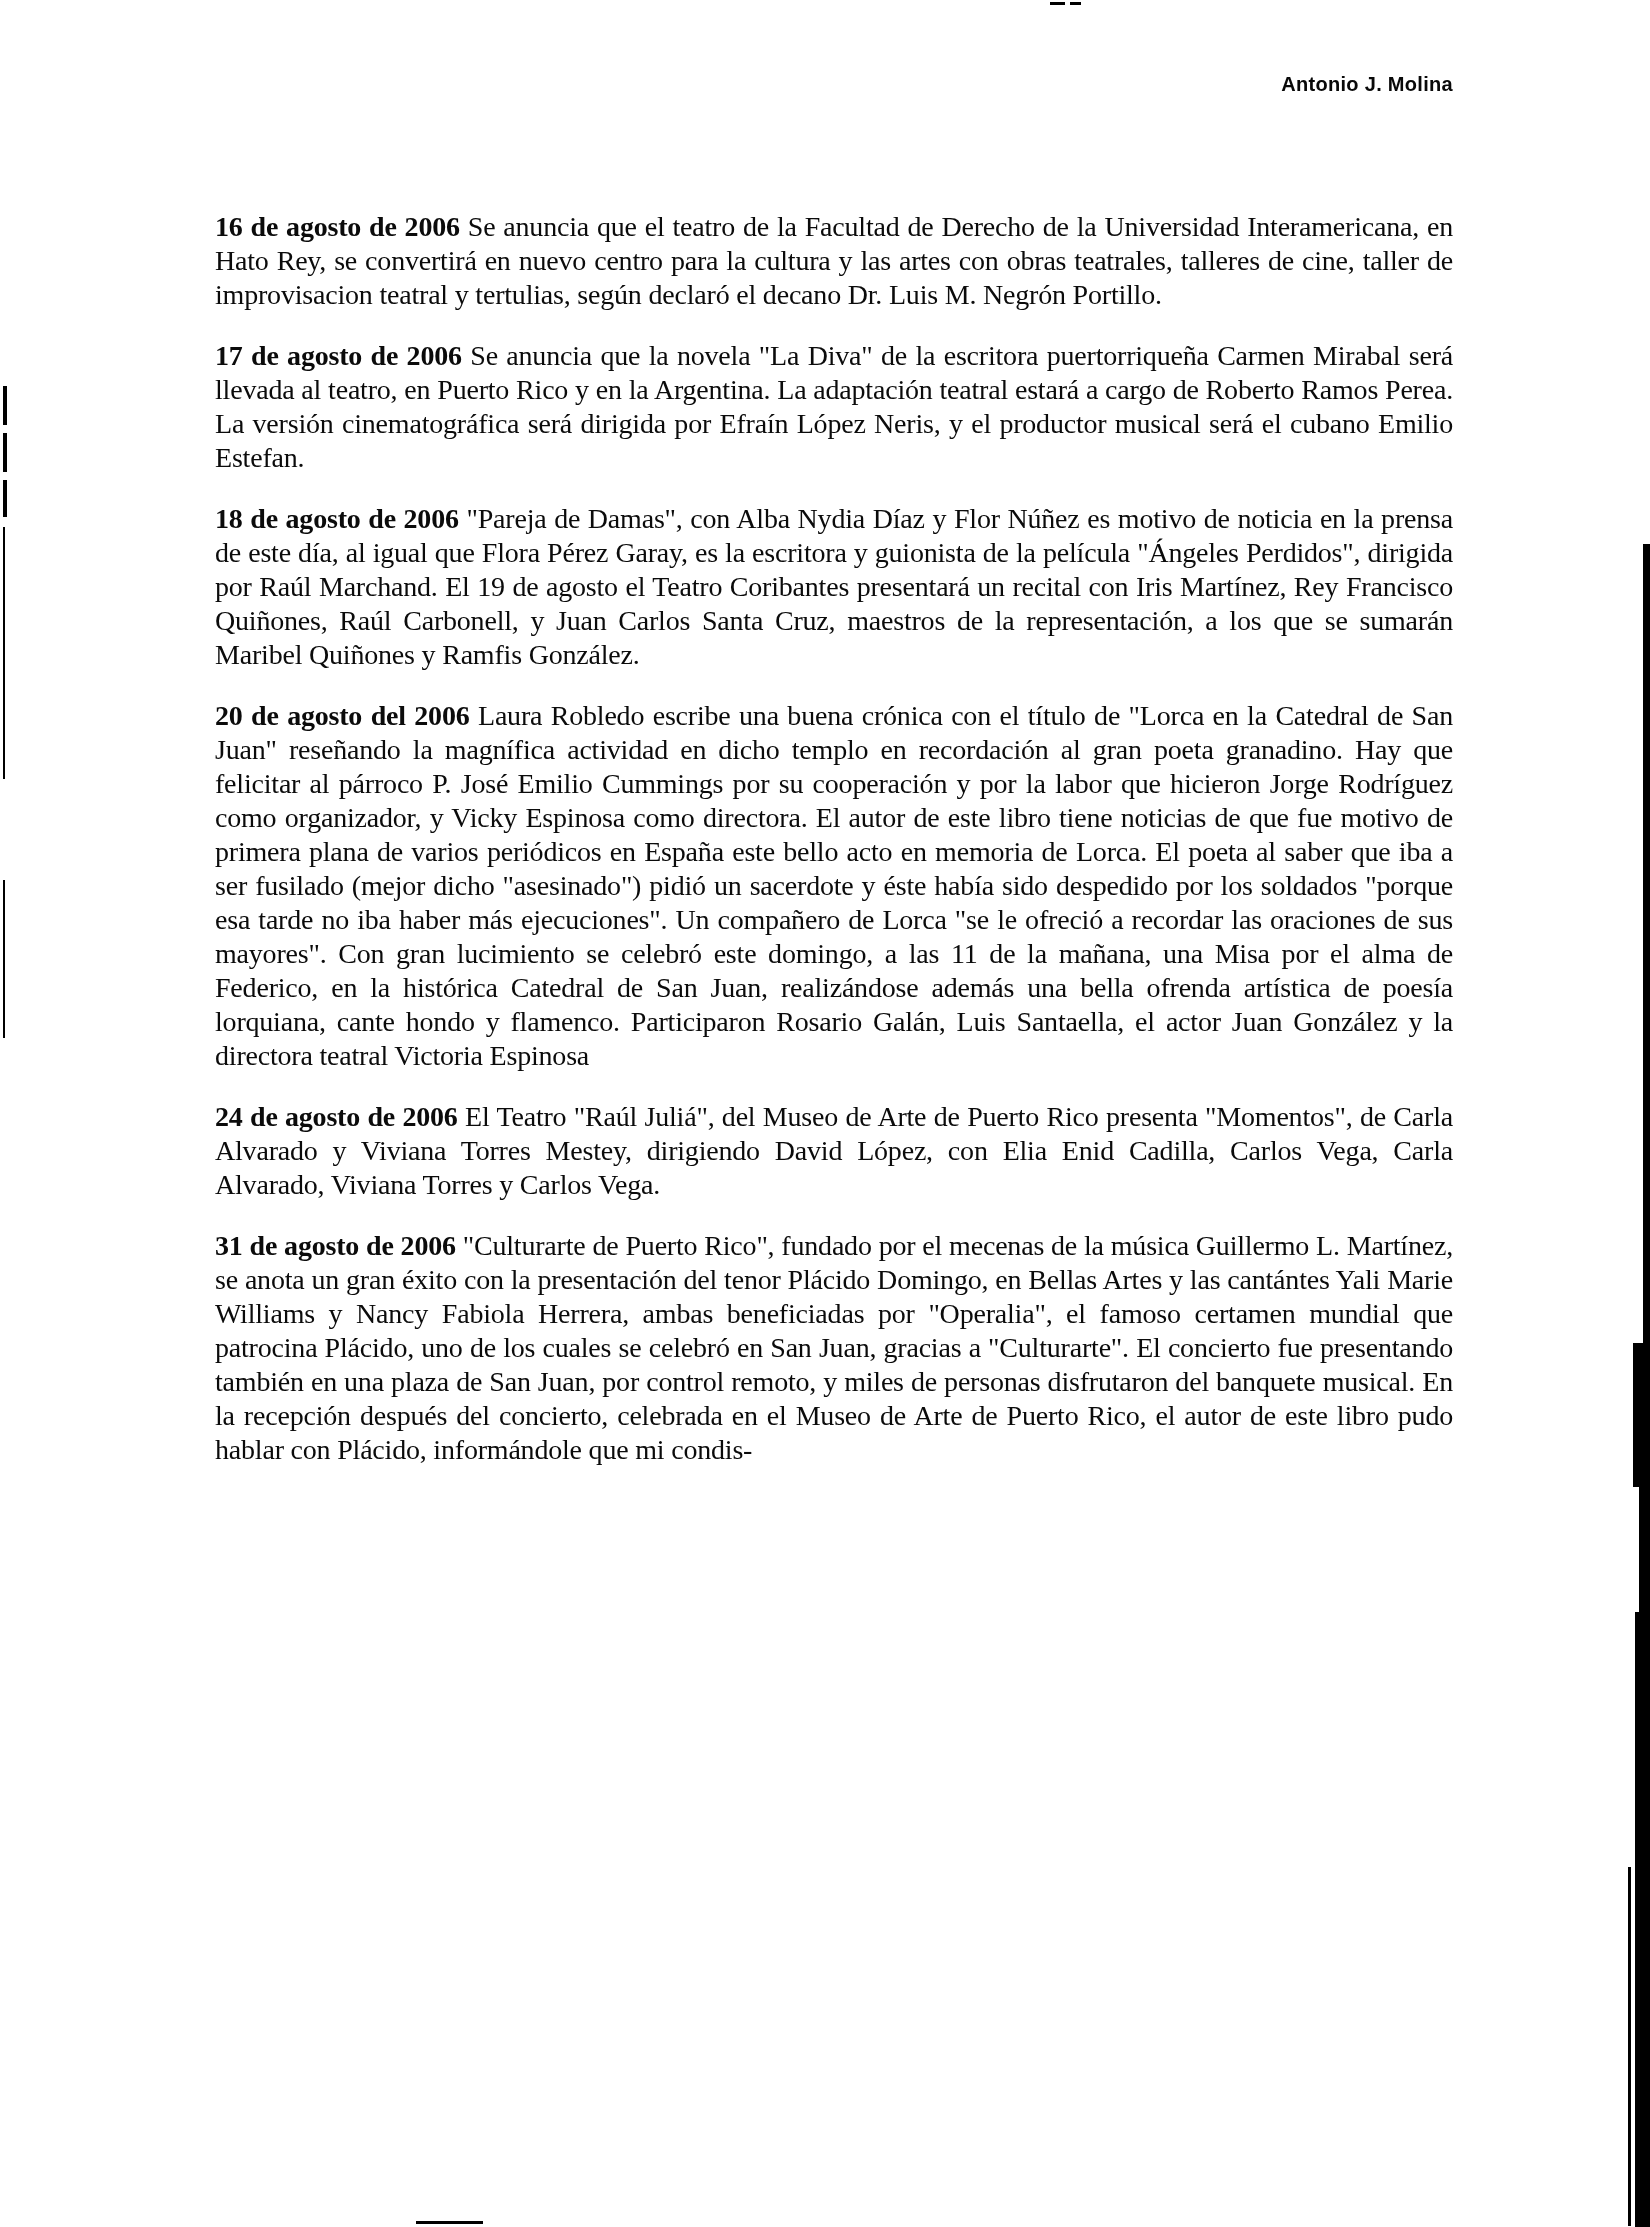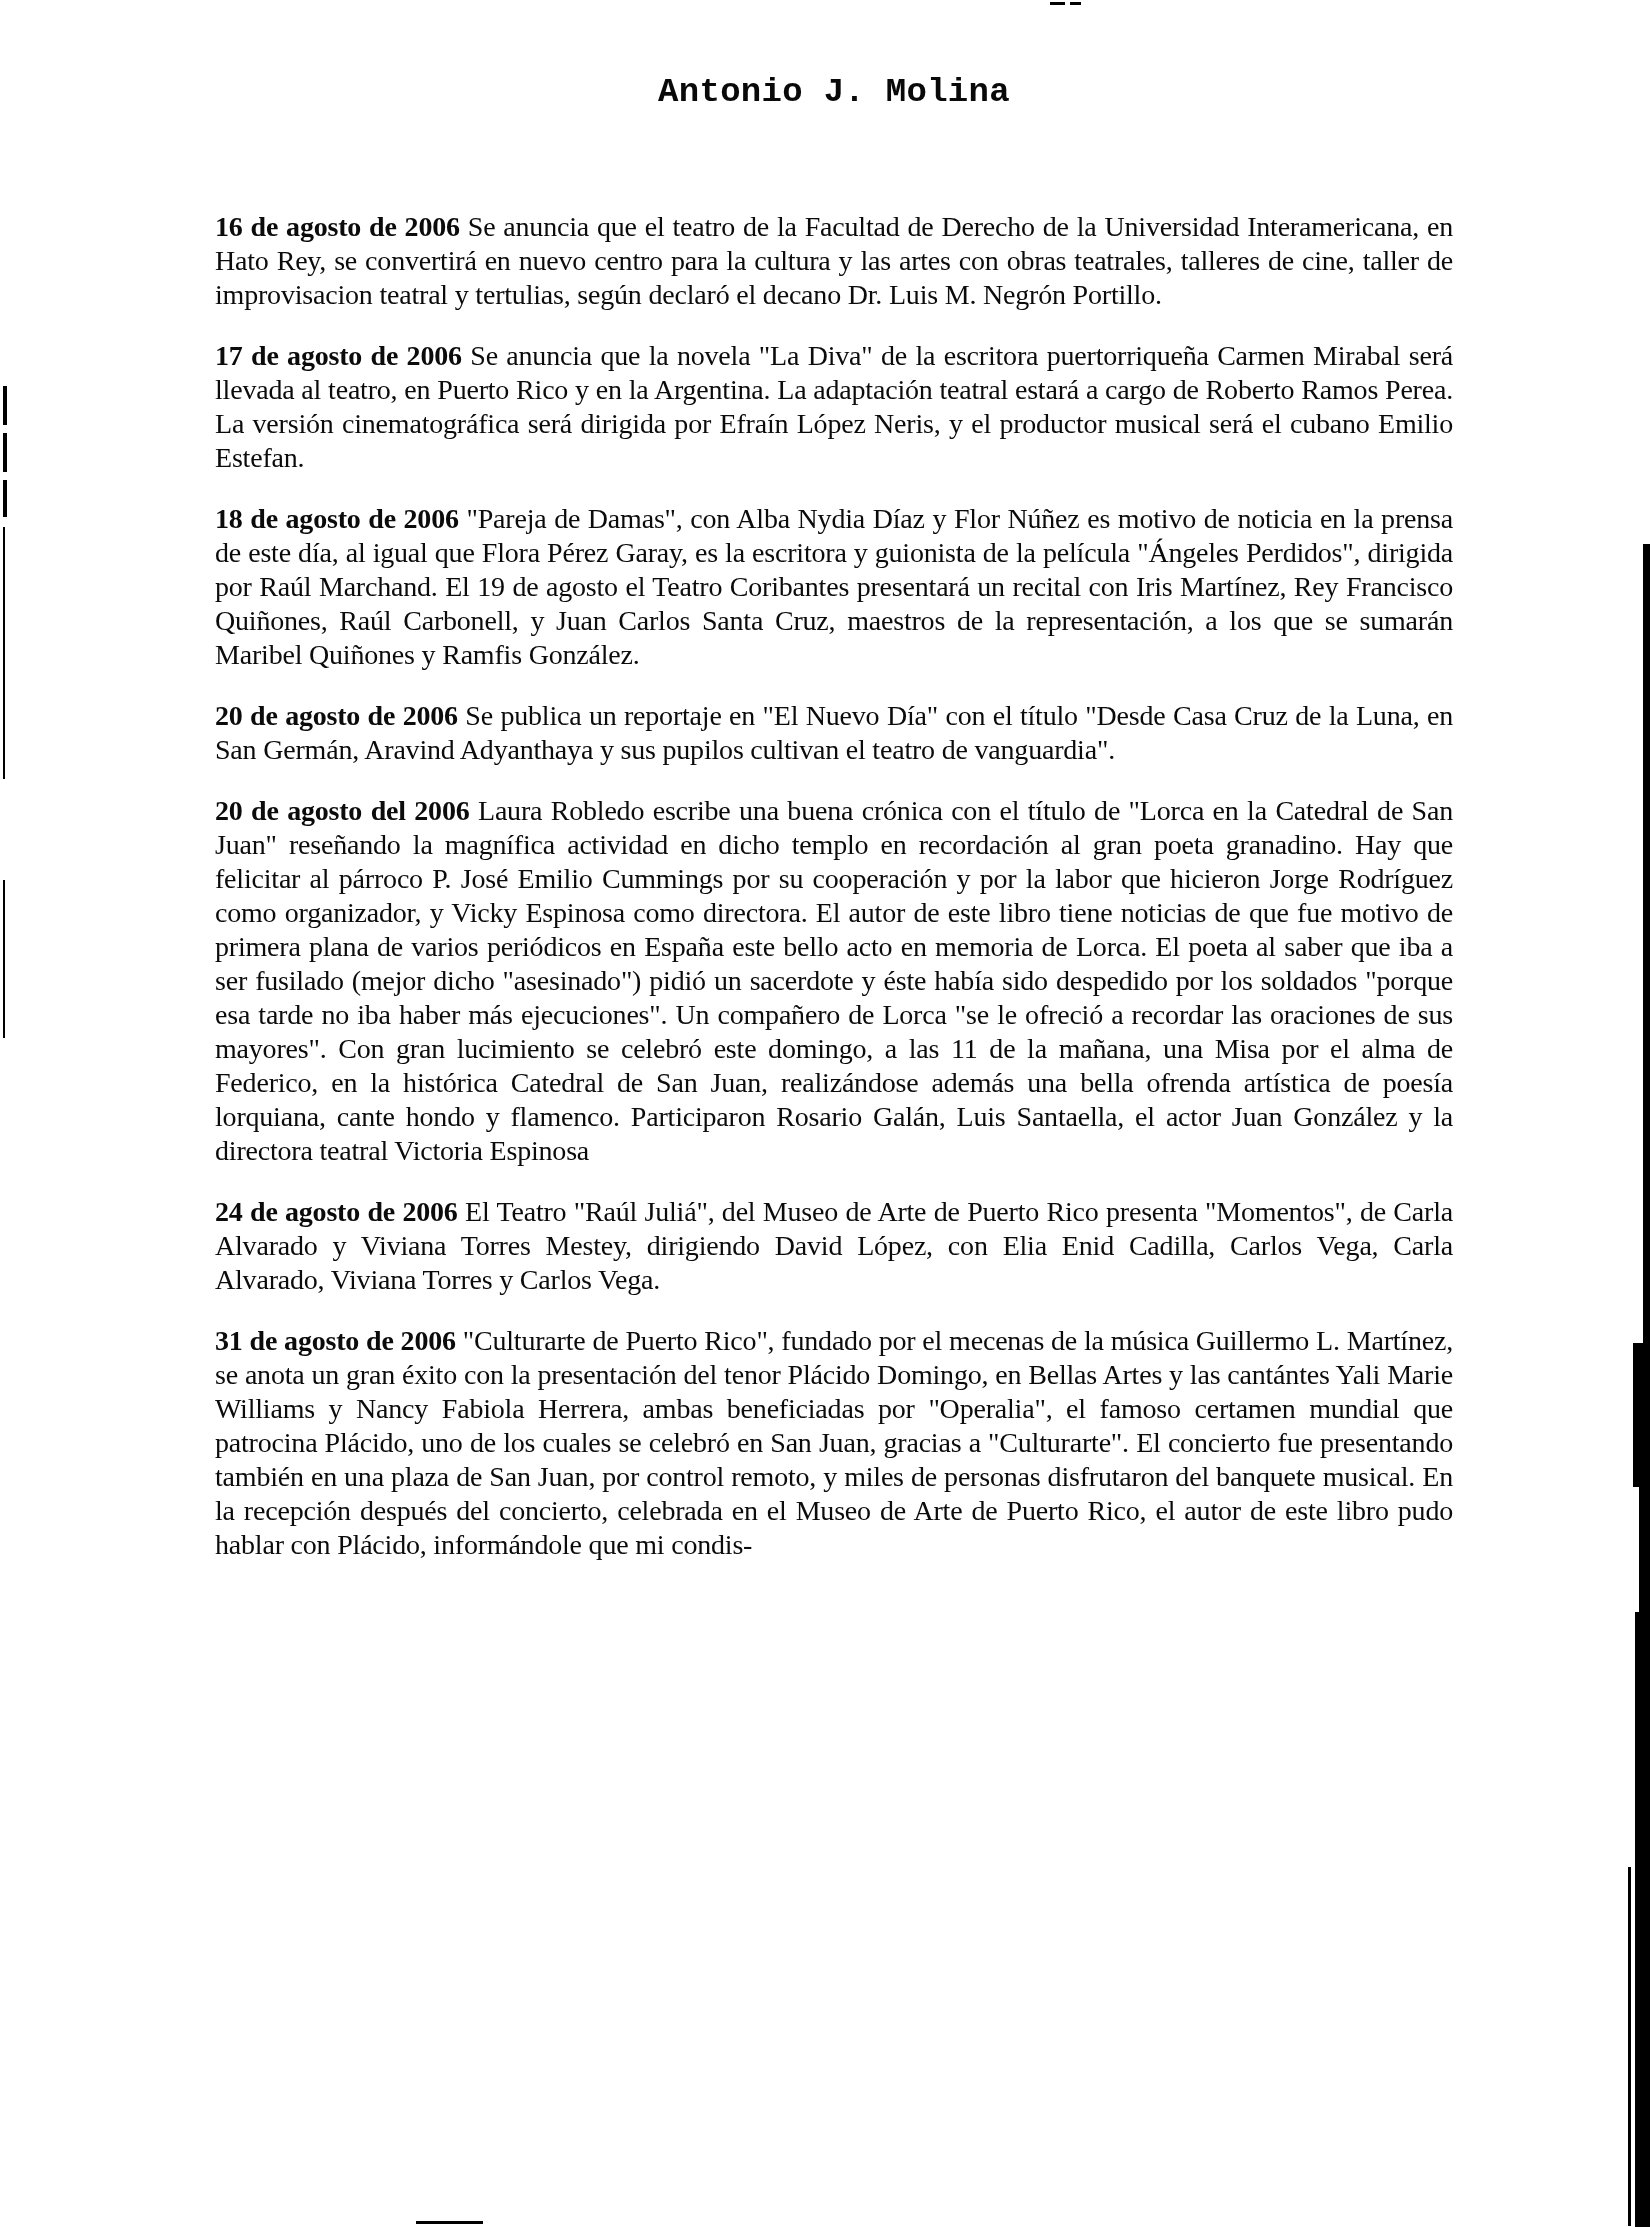--- a/index.html
+++ b/index.html
@@ -14,24 +14,24 @@
     background: #ffffff;
     overflow: hidden;
     font-family: "Liberation Serif", serif;
     color: #0a0a0a;
   }
   .running-header {
     position: absolute;
     left: 215px;
     width: 1238px;
     top: 73px;
-    text-align: center;
-    font-family: Liberation Mono, monospace;
+    text-align: right;
+    font-family: Liberation Sans, sans-serif;
     font-weight: 700;
-    font-size: 34px;
+    font-size: 20px;
     letter-spacing: 0.3px;
     color: #090909;
   }
   .body-column {
     position: absolute;
     left: 215px;
     top: 210px;
     width: 1238px;
   }
   .entry {
@@ -98,21 +98,20 @@
   <div class="running-header">Antonio J. Molina</div>
 
   <div class="body-column">
 
     <p class="entry"><span class="date">16 de agosto de 2006</span> <span>Se anuncia que el teatro de la Facultad de Derecho de la Universidad Interamericana, en Hato Rey, se convertirá en nuevo centro para la cultura y las artes con obras teatrales, talleres de cine, taller de improvisacion teatral y tertulias, según declaró el decano Dr. Luis M. Negrón Portillo.</span></p>
 
     <p class="entry"><span class="date">17 de agosto de 2006</span> <span>Se anuncia que la novela "La Diva" de la escritora puertorriqueña Carmen Mirabal será llevada al teatro, en Puerto Rico y en la Argentina. La adaptación teatral estará a cargo de Roberto Ramos Perea. La versión cinematográfica será dirigida por Efraín López Neris, y el productor musical será el cubano Emilio Estefan.</span></p>
 
     <p class="entry"><span class="date">18 de agosto de 2006</span> <span>"Pareja de Damas", con Alba Nydia Díaz y Flor Núñez es motivo de noticia en la prensa de este día, al igual que Flora Pérez Garay, es la escritora y guionista de la película "Ángeles Perdidos", dirigida por Raúl Marchand. El 19 de agosto el Teatro Coribantes presentará un recital con Iris Martínez, Rey Francisco Quiñones, Raúl Carbonell, y Juan Carlos Santa Cruz, maestros de la representación, a los que se sumarán Maribel Quiñones y Ramfis González.</span></p>
 
-    <p class="entry"><span class="date">20 de agosto de 2006</span> <span>Se publica un reportaje en "El Nuevo Día" con el título "Desde Casa Cruz de la Luna, en San Germán, Aravind Adyanthaya y sus pupilos cultivan el teatro de vanguardia".</span></p>
 
     <p class="entry"><span class="date">20 de agosto del 2006</span> <span>Laura Robledo escribe una buena crónica con el título de "Lorca en la Catedral de San Juan" reseñando la magnífica actividad en dicho templo en recordación al gran poeta granadino. Hay que felicitar al párroco P. José Emilio Cummings por su cooperación y por la labor que hicieron Jorge Rodríguez como organizador, y Vicky Espinosa como directora. El autor de este libro tiene noticias de que fue motivo de primera plana de varios periódicos en España este bello acto en memoria de Lorca. El poeta al saber que iba a ser fusilado (mejor dicho "asesinado") pidió un sacerdote y éste había sido despedido por los soldados "porque esa tarde no iba haber más ejecuciones". Un compañero de Lorca "se le ofreció a recordar las oraciones de sus mayores". Con gran lucimiento se celebró este domingo, a las 11 de la mañana, una Misa por el alma de Federico, en la histórica Catedral de San Juan, realizándose además una bella ofrenda artística de poesía lorquiana, cante hondo y flamenco. Participaron Rosario Galán, Luis Santaella, el actor Juan González y la directora teatral Victoria Espinosa</span></p>
 
     <p class="entry"><span class="date">24 de agosto de 2006</span> <span>El Teatro "Raúl Juliá", del Museo de Arte de Puerto Rico presenta "Momentos", de Carla Alvarado y Viviana Torres Mestey, dirigiendo David López, con Elia Enid Cadilla, Carlos Vega, Carla Alvarado, Viviana Torres y Carlos Vega.</span></p>
 
 
     <p class="entry"><span class="date">31 de agosto de 2006</span> <span>"Culturarte de Puerto Rico", fundado por el mecenas de la música Guillermo L. Martínez, se anota un gran éxito con la presentación del tenor Plácido Domingo, en Bellas Artes y las cantántes Yali Marie Williams y Nancy Fabiola Herrera, ambas beneficiadas por "Operalia", el famoso certamen mundial que patrocina Plácido, uno de los cuales se celebró en San Juan, gracias a "Culturarte". El concierto fue presentando también en una plaza de San Juan, por control remoto, y miles de personas disfrutaron del banquete musical. En la recepción después del concierto, celebrada en el Museo de Arte de Puerto Rico, el autor de este libro pudo hablar con Plácido, informándole que mi condis-</span></p>
 
   </div>
 

